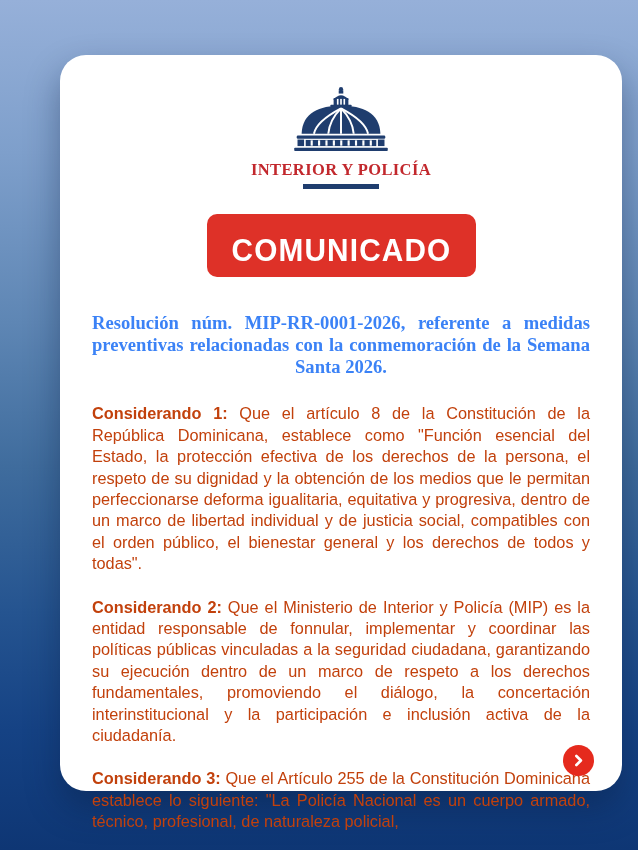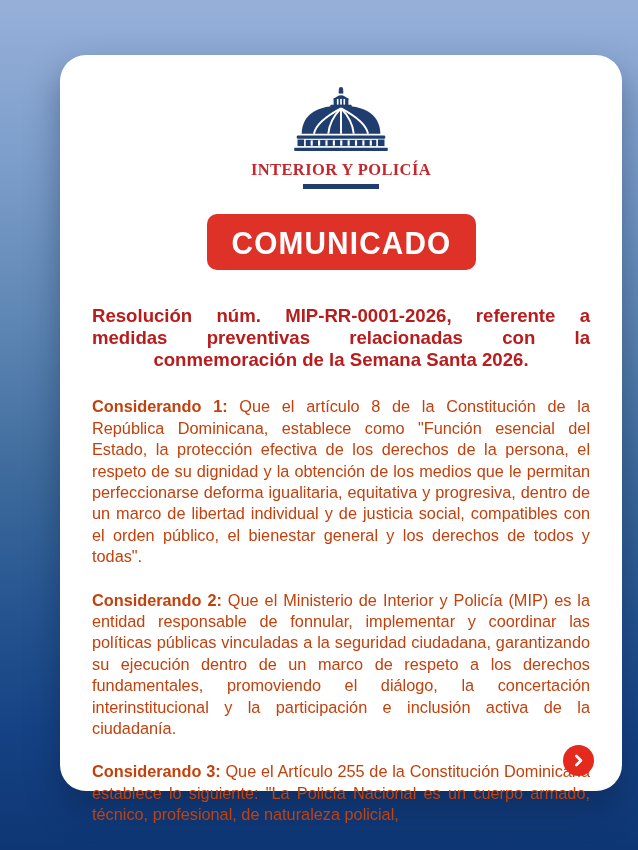--- a/index.html
+++ b/index.html
@@ -42,34 +42,35 @@
 
   
   .banner-wrap { text-align: center; margin-top: 25px; }
   .banner {
     display: inline-block;
     background: #de3128;
     color: #ffffff;
     font-weight: bold;
     font-size: 31px;
     letter-spacing: 1.2px;
-    padding: 12px 20px 8px;
+    padding: 19px 20px 8px;
     border-radius: 10px;
   }
   .banner span { display: inline-block; transform: scaleX(0.96); }
 
   
   .title {
     margin-top: 35px;
-    color: #b91c1c;
+    color: #3b82f6;
     font-weight: bold;
     font-size: 18.6px;
     line-height: 21.8px;
     text-align: justify;
     text-align-last: center;
+    font-family: Liberation Serif, serif;
   }
 
   
   .paragraphs { margin-top: 26px; }
   .paragraphs p {
     font-size: 16.3px;
     line-height: 21.4px;
     color: #c2410c;
     text-align: justify;
     margin-bottom: 22px;

